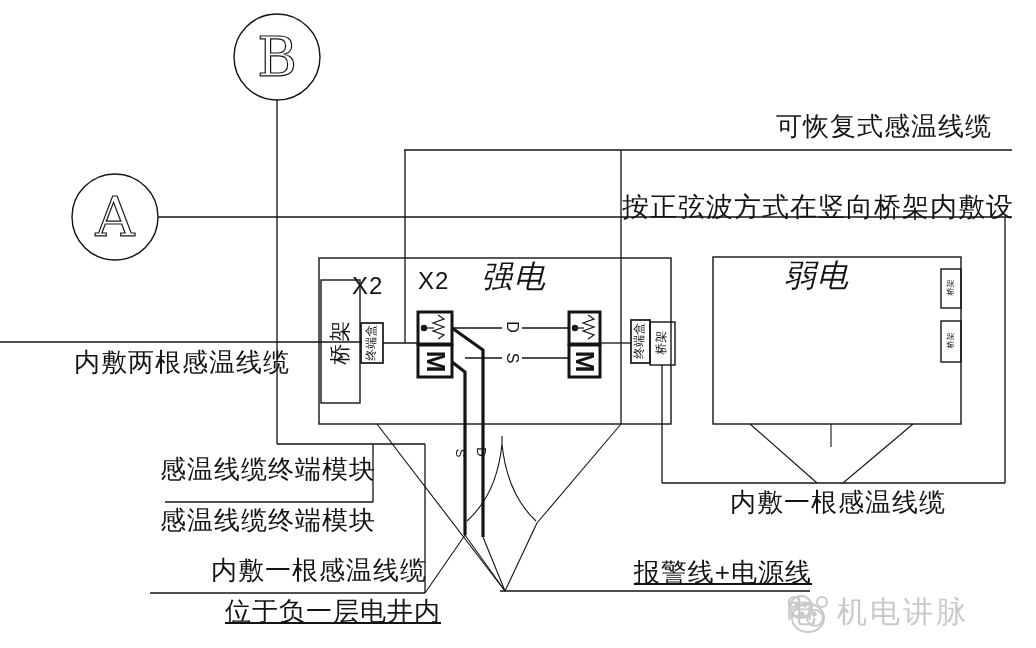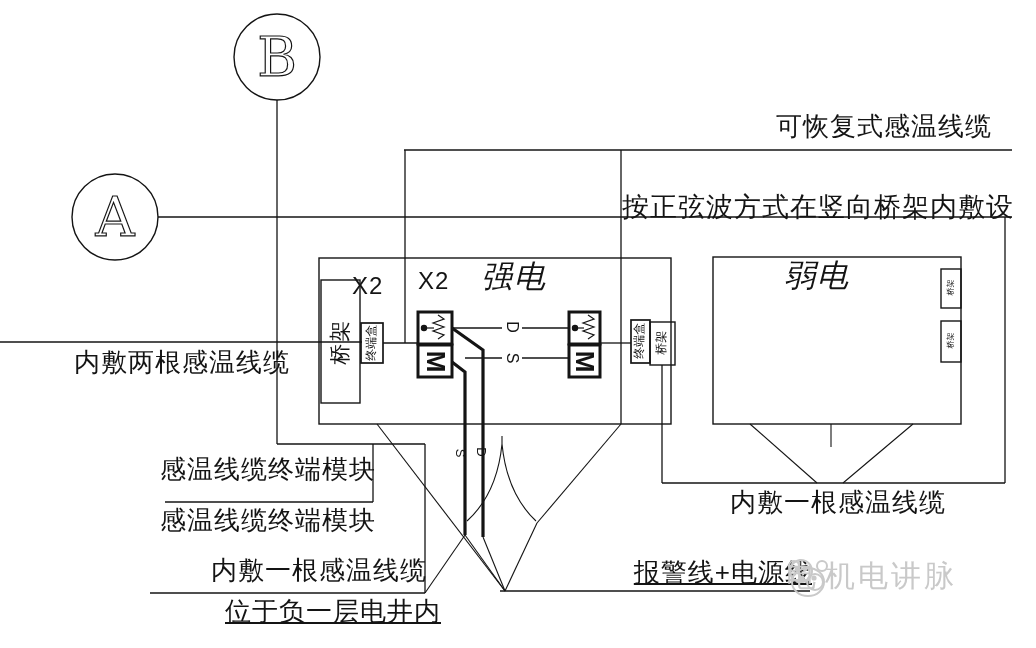--- a/index.html
+++ b/index.html
@@ -12,21 +12,21 @@
   .big{font-size:31px;letter-spacing:2px;font-style:italic;}
   .x2{font-size:24px;letter-spacing:1px;}
   .rot{transform:rotate(-90deg);}
   .rotcw{transform:rotate(90deg);}
   .vlabel{font-size:21px;letter-spacing:2px;text-align:center;}
   .vsmall{font-size:12px;letter-spacing:0;text-align:center;}
   .vtiny{font-size:8px;text-align:center;}
   .mglyph{font-size:26px;font-weight:bold;text-align:center;}
   .wireglyph{font-size:16px;background:#fff;text-align:center;width:22px;height:20px;line-height:20px;}
   .riserglyph{font-size:13px;text-align:center;width:16px;height:16px;line-height:16px;}
-  .watermark{position:absolute;left:786px;top:556px;display:flex;align-items:flex-start;gap:6px;
+  .watermark{position:absolute;left:786px;top:592px;display:flex;align-items:flex-start;gap:18px;
              color:#c9c9c9;font-size:30px;letter-spacing:3px;}
 </style>
 </head>
 <body>
 
 <div class="canvas">
 
   <svg width="1036" height="648" viewBox="0 0 1036 648">
     <g stroke="#141414" stroke-width="1.4" fill="none">
       <circle cx="277" cy="57" r="43"></circle>

